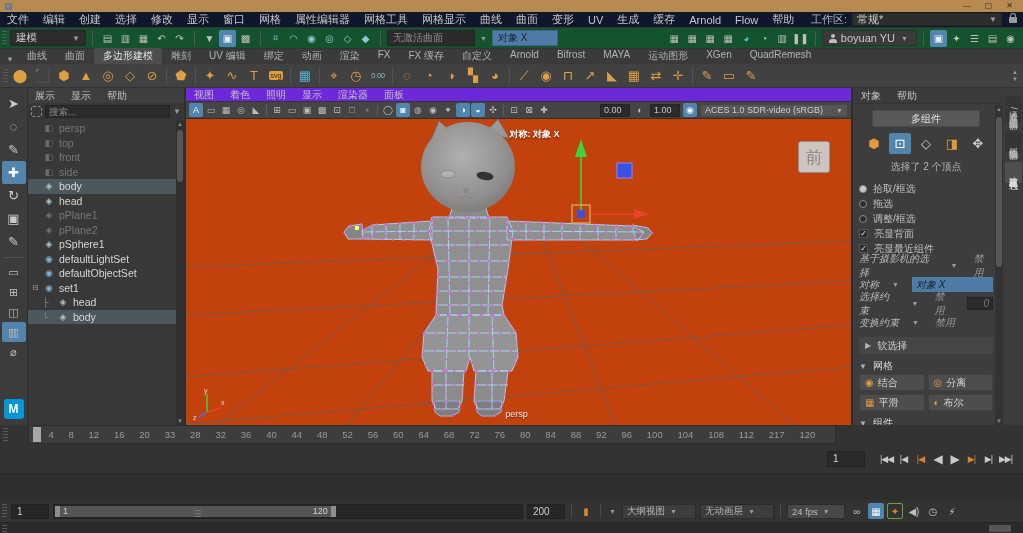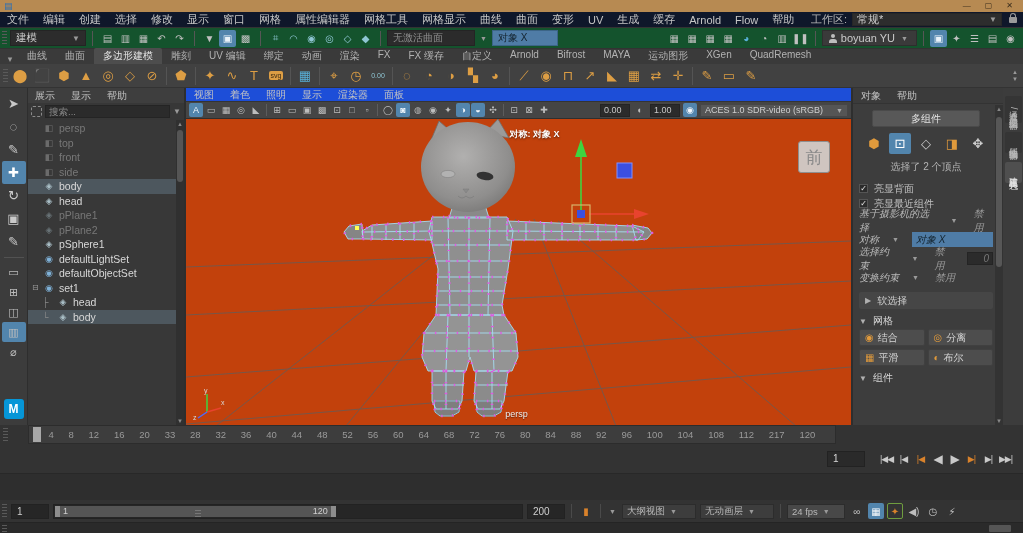--- a/index.html
+++ b/index.html
@@ -89,21 +89,21 @@
   .ol-icon { width:14px; text-align:center; font-size:9px; margin-right:3px; }
   .ol-icon.camera { color:#8a8a8a; } .ol-row.muted .ol-icon.camera { color:#6b6b6b; }
   .ol-icon.mesh { color:#a9bec6; } .ol-row.muted .ol-icon.mesh { color:#687276; }
   .ol-icon.set { color:#7fb2d9; }
   .ol-scroll { position:absolute; right:0; top:0; bottom:0; width:8px; background:#303030; }
   .ol-scroll .thumb { position:absolute; top:10px; left:1px; width:6px; height:52px; background:#555; border-radius:3px; }
   .ol-scroll .arr { position:absolute; left:1px; width:6px; text-align:center; font-size:6px; color:#888; }
 
   
   .viewport { flex:1; display:flex; flex-direction:column; background:#3e3e3e; min-width:0; }
-  .vp-menus { height:14px; display:flex; align-items:center; background:#1d4ed8; border-bottom:1px solid #343434; }
+  .vp-menus { height:14px; display:flex; align-items:center; background:#6d28d9; border-bottom:1px solid #343434; }
   .vp-menu { padding:0 8px; font-size:10px; color:#c3c3c3; }
   .vp-iconbar { height:17px; background:#454545; display:flex; align-items:center; gap:1px; padding:0 3px; border-bottom:1px solid #2f2f2f; }
   .vp-icon { width:14px; height:14px; display:flex; align-items:center; justify-content:center; font-size:9px; color:#bdbdbd; border-radius:2px; }
   .vp-icon.active { background:#5285ad; color:#f0f6fb; }
   .vp-isep { width:1px; height:12px; background:#5c5c5c; margin:0 2px; }
   .vp-right { margin-left:auto; display:flex; align-items:center; gap:3px; }
   .vp-num { width:30px; height:13px; background:#2b2b2b; border:1px solid #242424; color:#c7c7c7; font-size:9px; display:flex; align-items:center; padding:0 3px; }
   .vp-cs { width:148px; height:13px; background:#555; border:1px solid #464646; color:#cfcfcf; font-size:9px; display:flex; align-items:center; padding:0 4px; }
   .vp-cs .dd-arrow { margin-left:auto; font-size:7px; color:#aaa; }
   .vp-3d { flex:1; position:relative; background:#c2410c; overflow:hidden; }
@@ -635,20 +635,34 @@
       <div class="mtk-body">
         <div class="mtk-btn-multi">多组件</div>
         <div class="mtk-modes" id="mtk-modes">
             <div class="mtk-mode">⬢</div>
             <div class="mtk-mode active">⊡</div>
             <div class="mtk-mode gray">◇</div>
             <div class="mtk-mode">◨</div>
             <div class="mtk-mode gray">✥</div>
           </div>
         <div class="mtk-status">选择了 2 个顶点</div>
+        <div id="mtk-radios">
+            <div class="mtk-radio checked">
+              <span class="dot"></span>
+              <span>拾取/框选</span>
+            </div>
+            <div class="mtk-radio">
+              <span class="dot"></span>
+              <span>拖选</span>
+            </div>
+            <div class="mtk-radio">
+              <span class="dot"></span>
+              <span>调整/框选</span>
+            </div>
+          </div>
         <div id="mtk-checks">
             <div class="mtk-check">
               <span class="box">✓</span>
               <span>亮显背面</span>
             </div>
             <div class="mtk-check">
               <span class="box">✓</span>
               <span>亮显最近组件</span>
             </div>
           </div>

